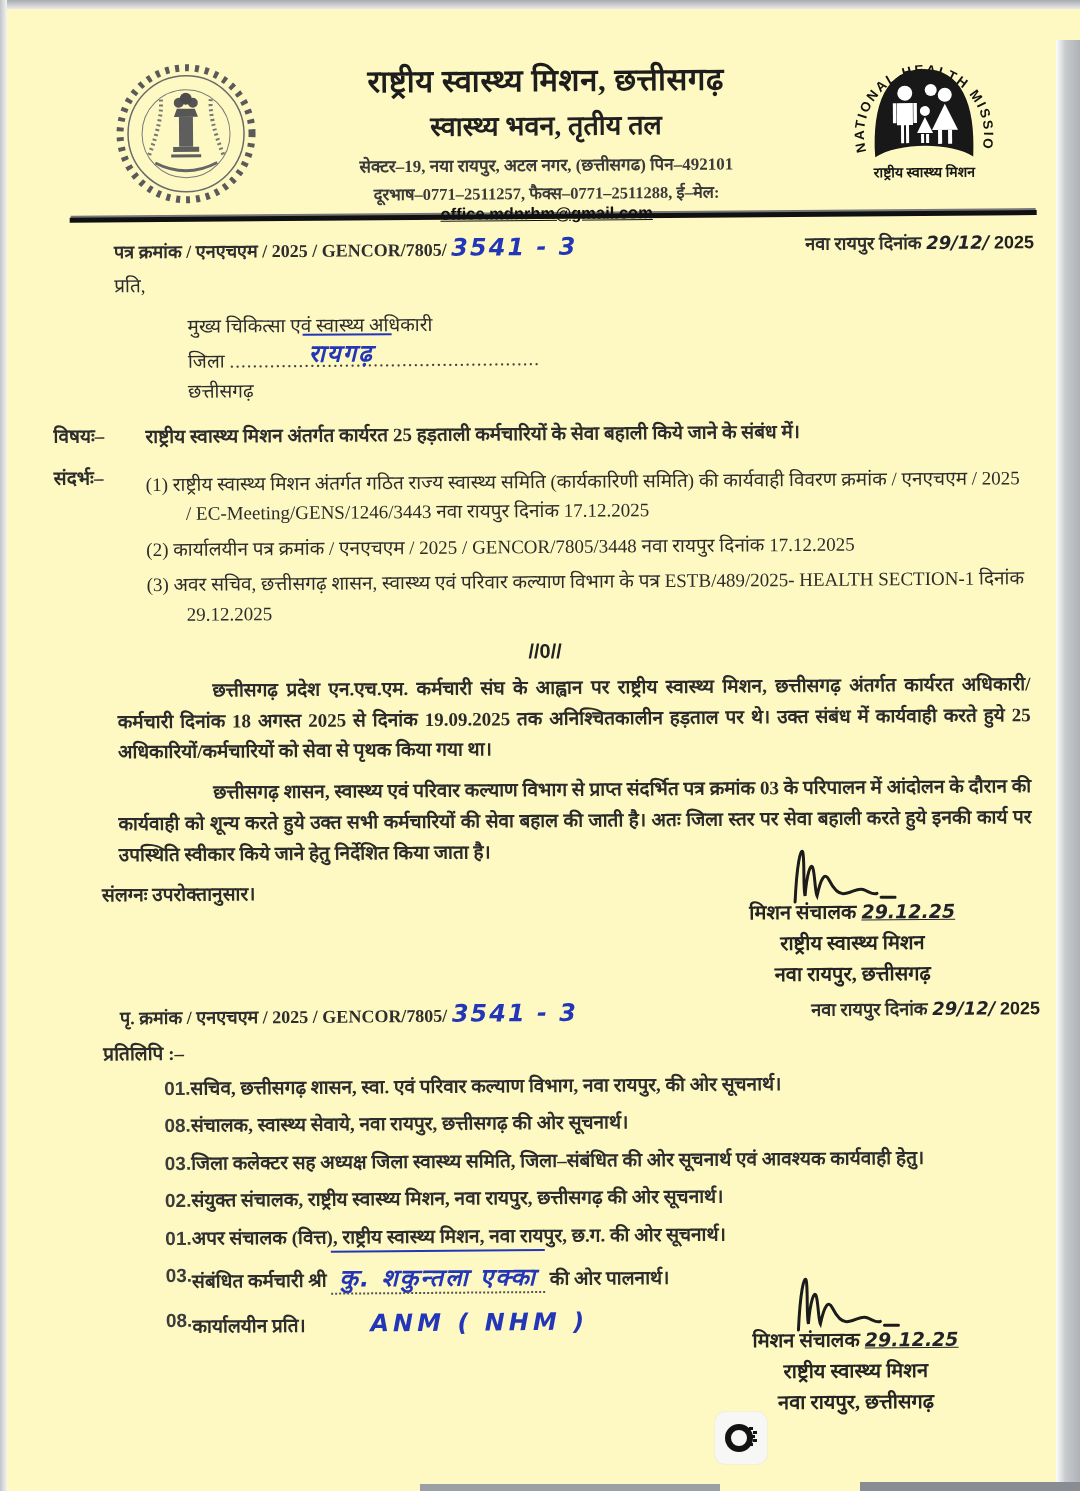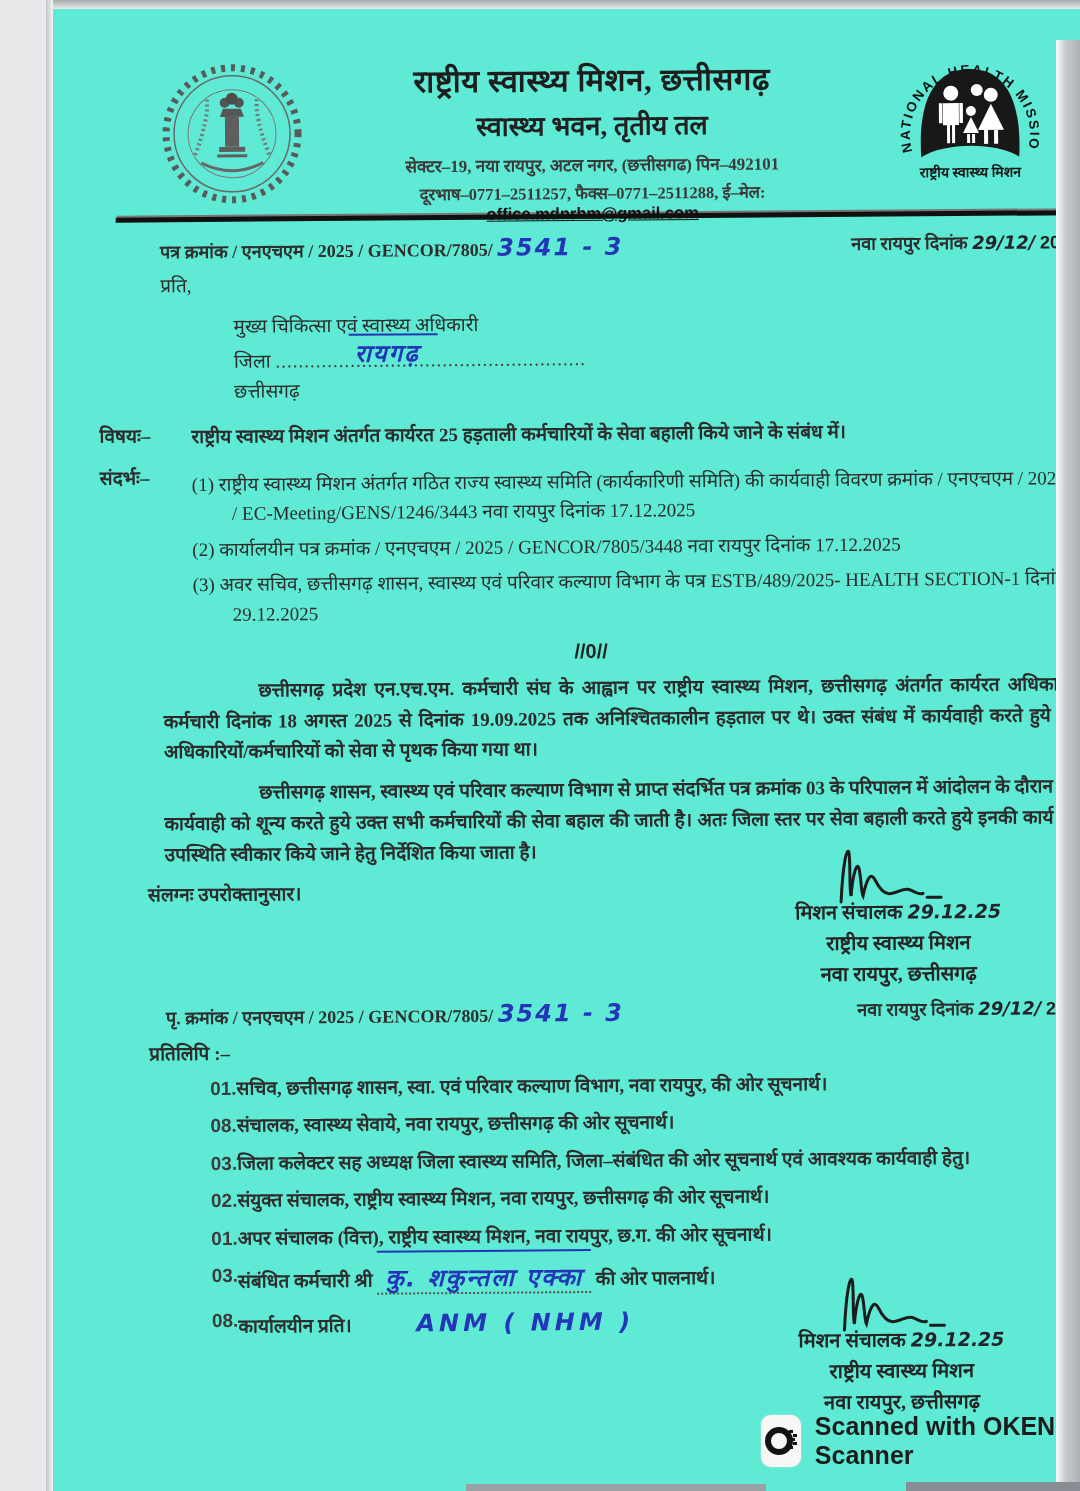--- a/index.html
+++ b/index.html
@@ -3,21 +3,21 @@
 <meta charset="utf-8">
 <style>
   html,body{margin:0;padding:0;}
   body{
     width:1080px;height:1491px;position:relative;overflow:hidden;
     background:#e8e9ea;
     font-family:"Liberation Serif","DejaVu Serif",serif;
     color:#232323;
   }
   .sheet{
-    position:absolute;inset:0;background:#5eead4;margin-left:46px;
+    position:absolute;inset:0;background:#fef9c3;
   }
   
   .edge-top{position:absolute;left:0;top:0;width:100%;height:9px;background:linear-gradient(#a7abaf,#e9eaea);}
   .edge-left{position:absolute;left:0;top:0;width:7px;height:100%;background:linear-gradient(90deg,#c2c5c8,#f4f4f3);}
   .edge-right{position:absolute;right:0;top:40px;width:24px;height:1451px;background:linear-gradient(90deg,#fdfdfc, #c7cacd 40%, #aeb2b6);}
   .edge-bottom-a{position:absolute;left:420px;bottom:0;width:300px;height:7px;background:#9aa0a4;}
   .edge-bottom-b{position:absolute;left:860px;bottom:0;width:220px;height:9px;background:#878d92;}
   .content{
     position:absolute;left:0;top:0;width:1080px;
     transform:rotate(-0.45deg);
@@ -50,21 +50,21 @@
   .labeled .txt{flex:1;line-height:1.55;}
   .ref-item{margin-top:6px;line-height:1.55;padding-left:40px;text-indent:-40px;}
   .sep{ text-align:center;font-size:20px;font-weight:bold;margin-top:14px;color:#222;font-family:"Liberation Sans",sans-serif;}
   .para{margin-top:10px;line-height:1.62;text-align:justify;font-weight:600;color:#2b2b2b;}
   .para .indent{display:inline-block;width:95px;}
   .enclosure{margin-top:10px;font-weight:600;}
   
   .sigblock{margin:4px 70px 0 auto;width:330px;text-align:center;position:relative;}
   .sigblock .sig-svg{display:block;margin:0 auto -8px 90px;}
   .sig-line1{font-size:20px;font-weight:bold;color:#242424;white-space:nowrap;}
-  .sig-date{font-size:19px;}
+  .sig-date{font-size:19px;text-decoration:underline;}
   .sig-line2,.sig-line3{font-size:20px;font-weight:bold;margin-top:4px;color:#242424;}
   
   .copies-label{margin-top:10px;font-weight:600;}
   .copy-item{display:flex;margin-top:9px;line-height:1.5;font-weight:600;color:#2d2d2d;}
   .copy-item .num{flex:0 0 44px;margin-left:26px;font-family:"Liberation Sans",sans-serif;font-weight:bold;color:#3c3c3c;text-align:right;}
   .copy-item .ct{flex:1;}
   .hw-fill{position:relative;display:inline-block;padding:0 8px;}
   .hw-fill .over{position:absolute;left:0;right:0;top:-10px;border-top:2px solid #2336b8;}
   .hw-fill .dotline{position:absolute;left:0;right:0;bottom:2px;border-bottom:2px dotted #555;}
   .hw-big{font-size:24px;letter-spacing:2px;}
@@ -263,21 +263,20 @@
         <circle cx="17" cy="19" r="11" fill="none" stroke="#131313" stroke-width="6"></circle>
         <g fill="#131313">
           <rect x="27" y="8" width="4" height="3"></rect>
             <rect x="31" y="12" width="4" height="3"></rect>
           <rect x="28" y="16" width="5" height="3"></rect>
             <rect x="31" y="20" width="4" height="3"></rect>
           <rect x="27" y="24" width="4" height="3"></rect>
         </g>
       </svg>
     </div>
-    <div class="badge-text">Scanned with OKEN Scanner</div>
   </div>
 
   <div class="edge-top"></div>
   <div class="edge-left"></div>
   <div class="edge-right"></div>
   <div class="edge-bottom-a"></div>
   <div class="edge-bottom-b"></div>
 </div>
 
 </body></html>

